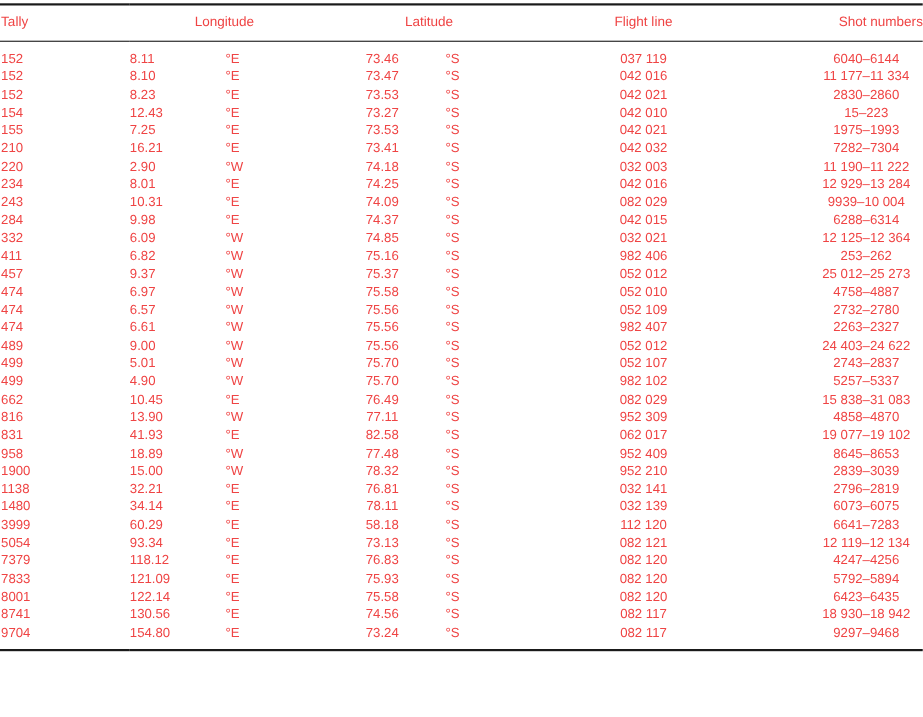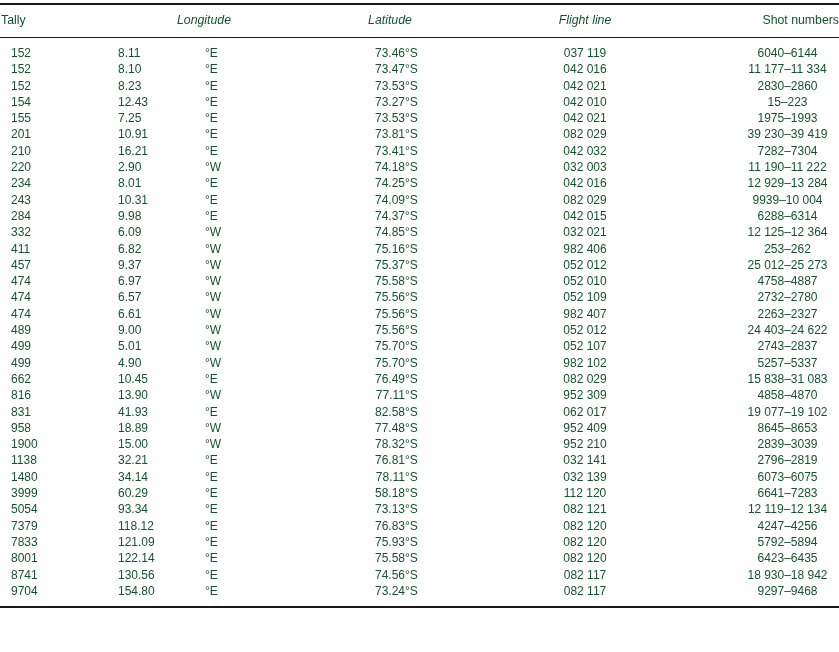--- a/index.html
+++ b/index.html
@@ -6,21 +6,21 @@
     margin: 0;
     padding: 0;
     background: #ffffff;
   }
   .page {
     position: relative;
     width: 839px;
     height: 652px;
     background: #ffffff;
     font-family: "Liberation Sans", sans-serif;
-    color: #14532d;
+    color: #ef4444;
     overflow: hidden;
   }
   table.data-table {
     width: 839px;
     margin-top: 3px;
     border-collapse: collapse;
     table-layout: fixed;
     border-top: 2px solid #1a1a1a;
     border-bottom: 2px solid #1a1a1a;
     font-size: 12px;
@@ -32,37 +32,37 @@
   col.c5 { width: 159px; }
 
   thead th {
     font-weight: 400;
     font-size: 12.3px;
     padding: 8px 0 10px 0;
     border-bottom: 1px solid #1a1a1a;
     white-space: nowrap;
   }
   th.c-tally { text-align: left; padding-left: 1px; }
-  th.c-lon, th.c-lat, th.c-flight { text-align: center; font-style: italic; }
+  th.c-lon, th.c-lat, th.c-flight { text-align: center; }
   th.c-shot { text-align: right; padding-left: 56px; }
 
   tbody td {
     padding: 0;
     line-height: 16.3px;
     height: 16.3px;
     white-space: nowrap;
     vertical-align: middle;
   }
   tbody tr:first-child td { padding-top: 7px; }
   tbody tr:last-child td { padding-bottom: 7px; }
 
-  td.c-tally { text-align: left; padding-left: 11px; }
+  td.c-tally { text-align: left; padding-left: 1px; }
   td.c-lon, td.c-lat { text-align: left; }
   td.c-lon .num { display: inline-block; width: 87px; text-align: left; }
-  td.c-lat .num { display: inline-block; width: 115px; text-align: right; }
+  td.c-lat .num { display: inline-block; width: 115px; text-align: center; }
   td.c-lon .suf, td.c-lat .suf { display: inline; }
   td.c-flight { text-align: center; }
   td.c-shot { text-align: center; padding-left: 56px; }
 </style>
 </head>
 <body>
 
 <div class="page">
   <table class="data-table">
     <colgroup>
@@ -162,37 +162,20 @@
     </td>
     <td class="c-flight">
       <span>042 021</span>
     </td>
     <td class="c-shot">
       <span>1975–1993</span>
     </td>
   </tr>
         <tr>
     <td class="c-tally">
-      <span>201</span>
-    </td>
-    <td class="c-lon">
-      <span class="num">10.91</span><span class="suf">°E</span>
-    </td>
-    <td class="c-lat">
-      <span class="num">73.81</span><span class="suf">°S</span>
-    </td>
-    <td class="c-flight">
-      <span>082 029</span>
-    </td>
-    <td class="c-shot">
-      <span>39 230–39 419</span>
-    </td>
-  </tr>
-        <tr>
-    <td class="c-tally">
       <span>210</span>
     </td>
     <td class="c-lon">
       <span class="num">16.21</span><span class="suf">°E</span>
     </td>
     <td class="c-lat">
       <span class="num">73.41</span><span class="suf">°S</span>
     </td>
     <td class="c-flight">
       <span>042 032</span>

